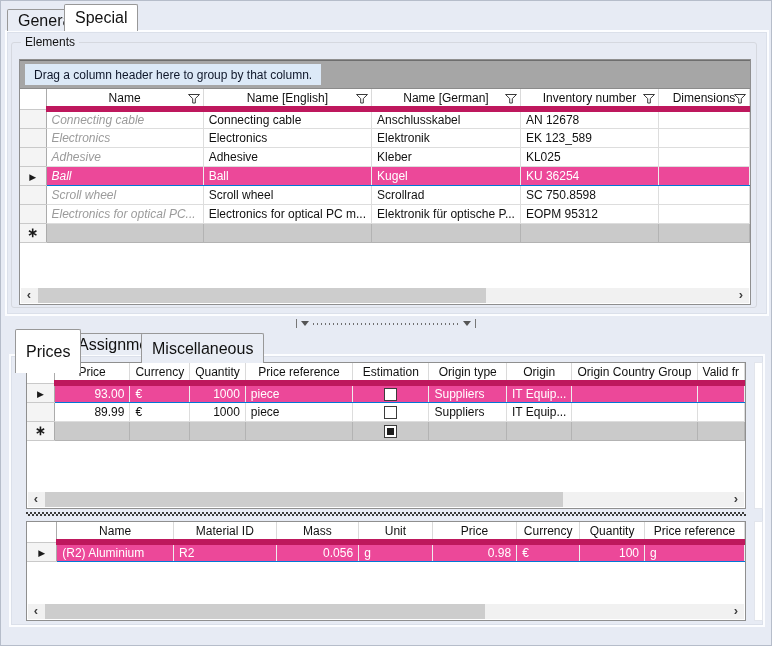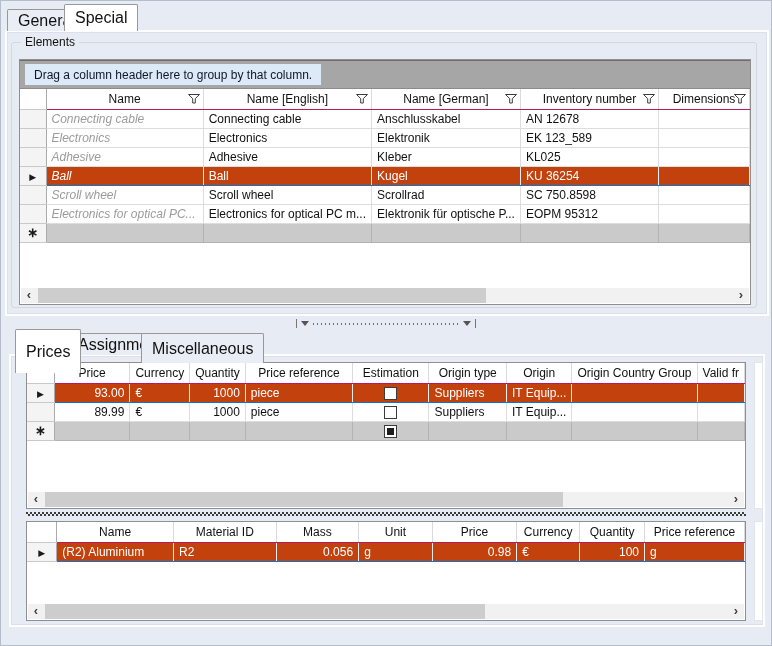--- a/index.html
+++ b/index.html
@@ -21,26 +21,26 @@
   #page-bottom { left:8px; top:353px; width:756px; height:273px; }
 
   
   .groupbox { position:absolute; left:6px; top:12px; width:746px; height:266px; border:1px solid #D5D8DF; border-radius:3px; }
   .groupbox > .gb-label { position:absolute; left:9px; top:-8px; background:#E7EBF4; padding:0 4px; font-size:12px; color:#111; }
 
   
   .grid { position:absolute; background:#fff; border:1px solid #8F8F8F; overflow:hidden; font-size:12px; color:#111; }
   .grid table { border-collapse:collapse; table-layout:fixed; }
   .grid th, .grid td { height:19px; padding:0 5px; overflow:hidden; white-space:nowrap; font-weight:normal; }
-  .grid th { text-align:center; border-right:1px solid #DADADA; border-bottom:1px solid #be185d; position:relative; background:#fff; height:20px; }
+  .grid th { text-align:center; border-right:1px solid #DADADA; border-bottom:6px solid #be185d; position:relative; background:#fff; height:20px; }
   .grid td { border-right:1px solid #DDDDDD; border-bottom:1px solid #DDDDDD; }
   .ind { background:#F4F4F4; border-right:1px solid #ABABAB !important; border-bottom:1px solid #C9C9C9 !important; text-align:center; padding:0 !important; }
   .ind .cur { font-size:9px; color:#1a1a1a; }
   .ind .new { font-size:13px; font-weight:bold; color:#1a1a1a; }
-  tr.sel td:not(.ind) { background:#c2410c; color:#fff; border-right-color:#EDEDED; border-bottom-color:#0078D7; }
+  tr.sel td:not(.ind) { background:#ec4899; color:#fff; border-right-color:#EDEDED; border-bottom-color:#0078D7; }
   tr.newrow td:not(.ind) { background:#CACACA; border-right-color:#B3B3B3; border-bottom-color:#B3B3B3; }
   .num { text-align:right; }
   .itname { font-style:italic; color:#9B9B9B; }
   tr.sel .itname { color:#fff; }
   .funnel { position:absolute; right:3px; top:5px; }
 
   
   .group-panel { position:relative; height:29px; background:#A6A6A6; border-bottom:1px solid #8B8B8B; box-shadow: inset 0 1px 0 #6E6E6E; }
   .group-hint { position:absolute; left:5px; top:4px; height:21px; display:flex; align-items:center; padding:0 9px;
                 background:#DCE9F7; color:#0f172a; font-size:12px; }

